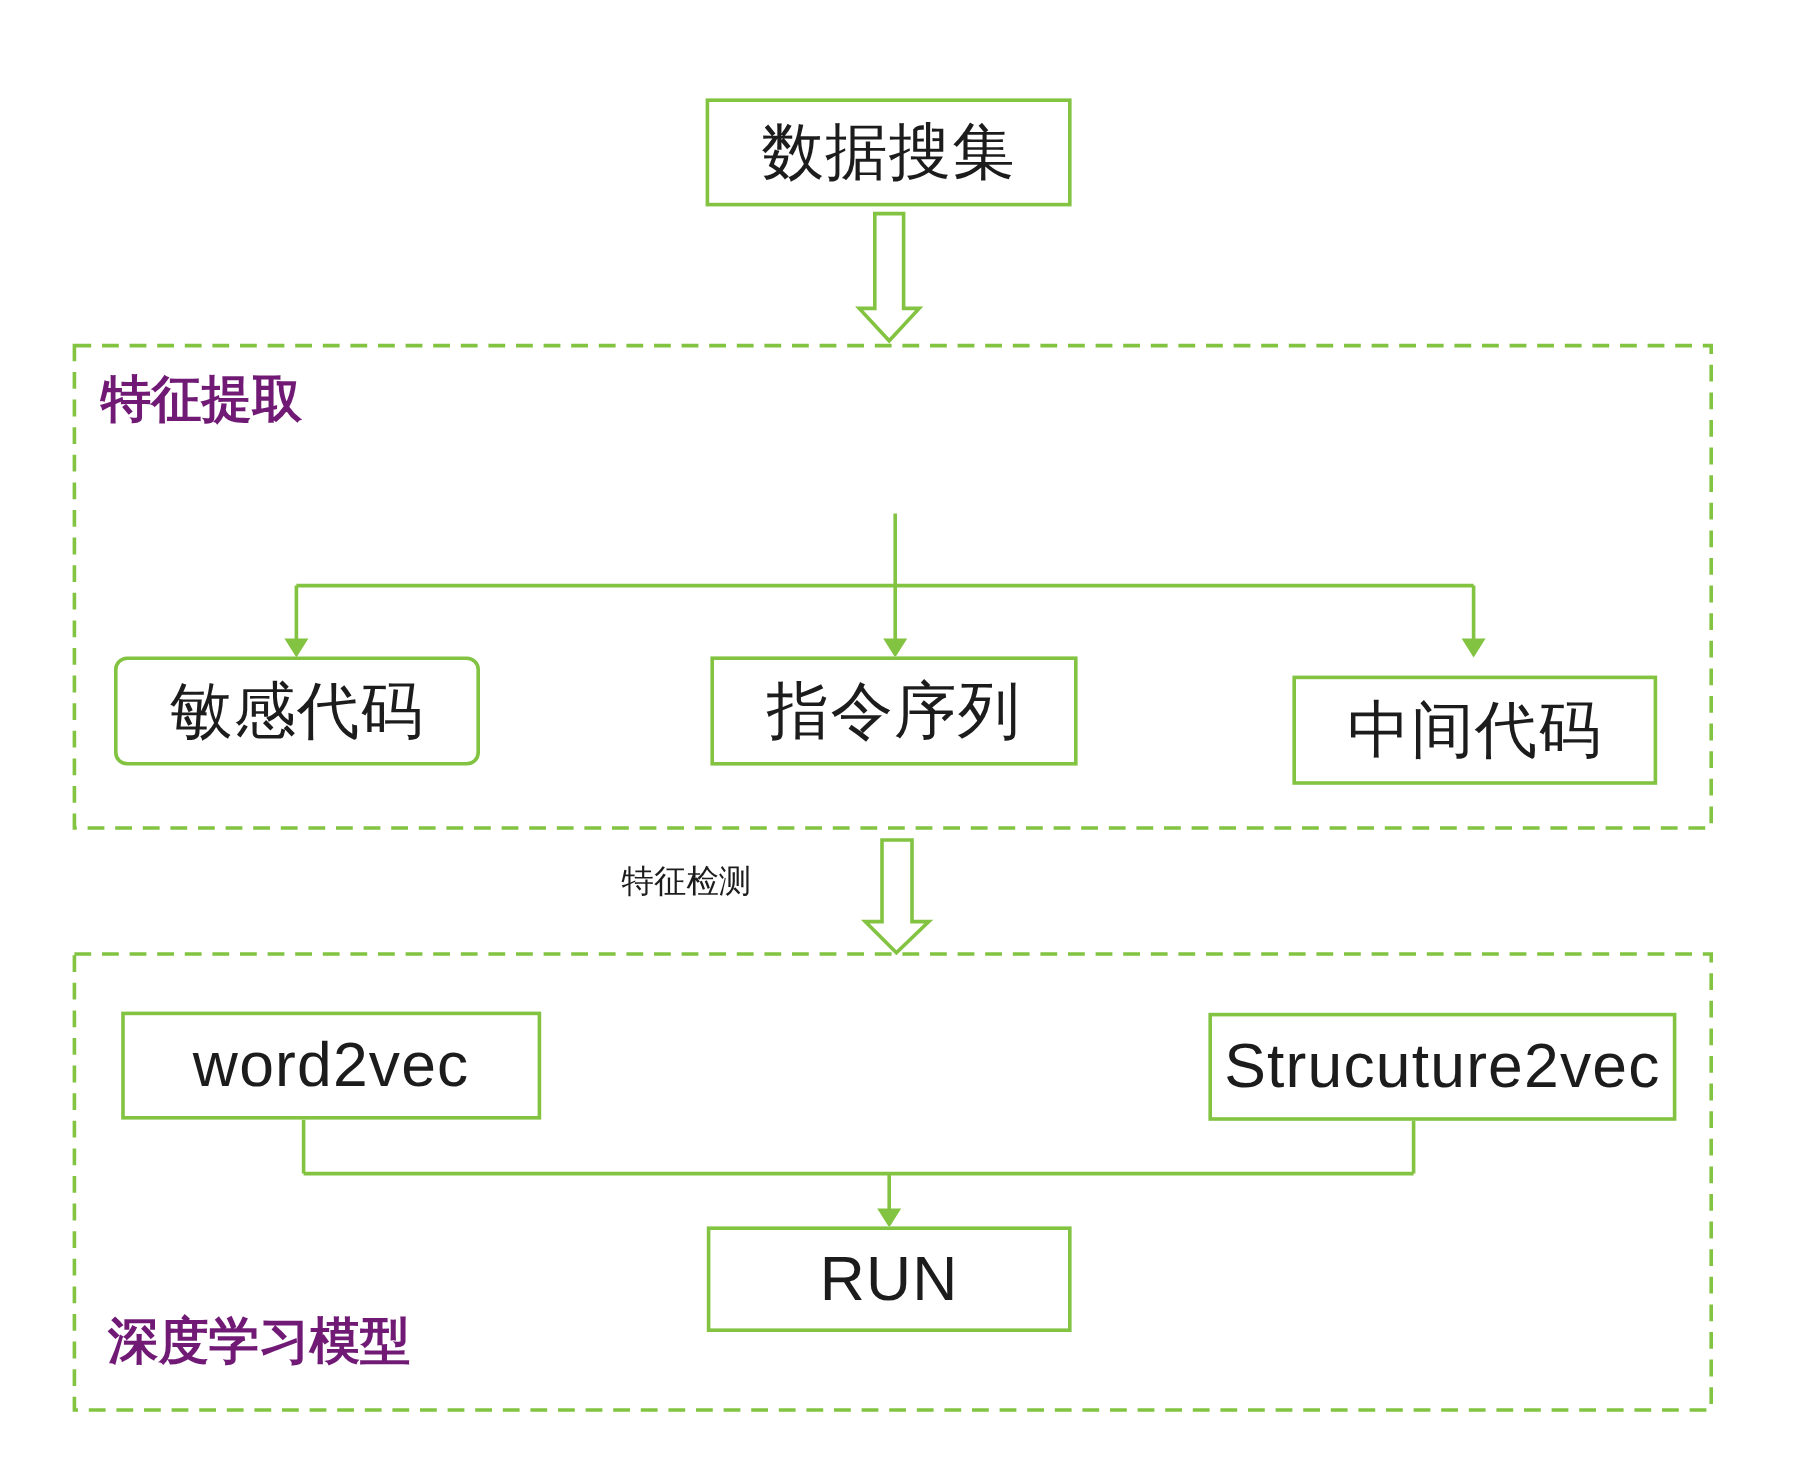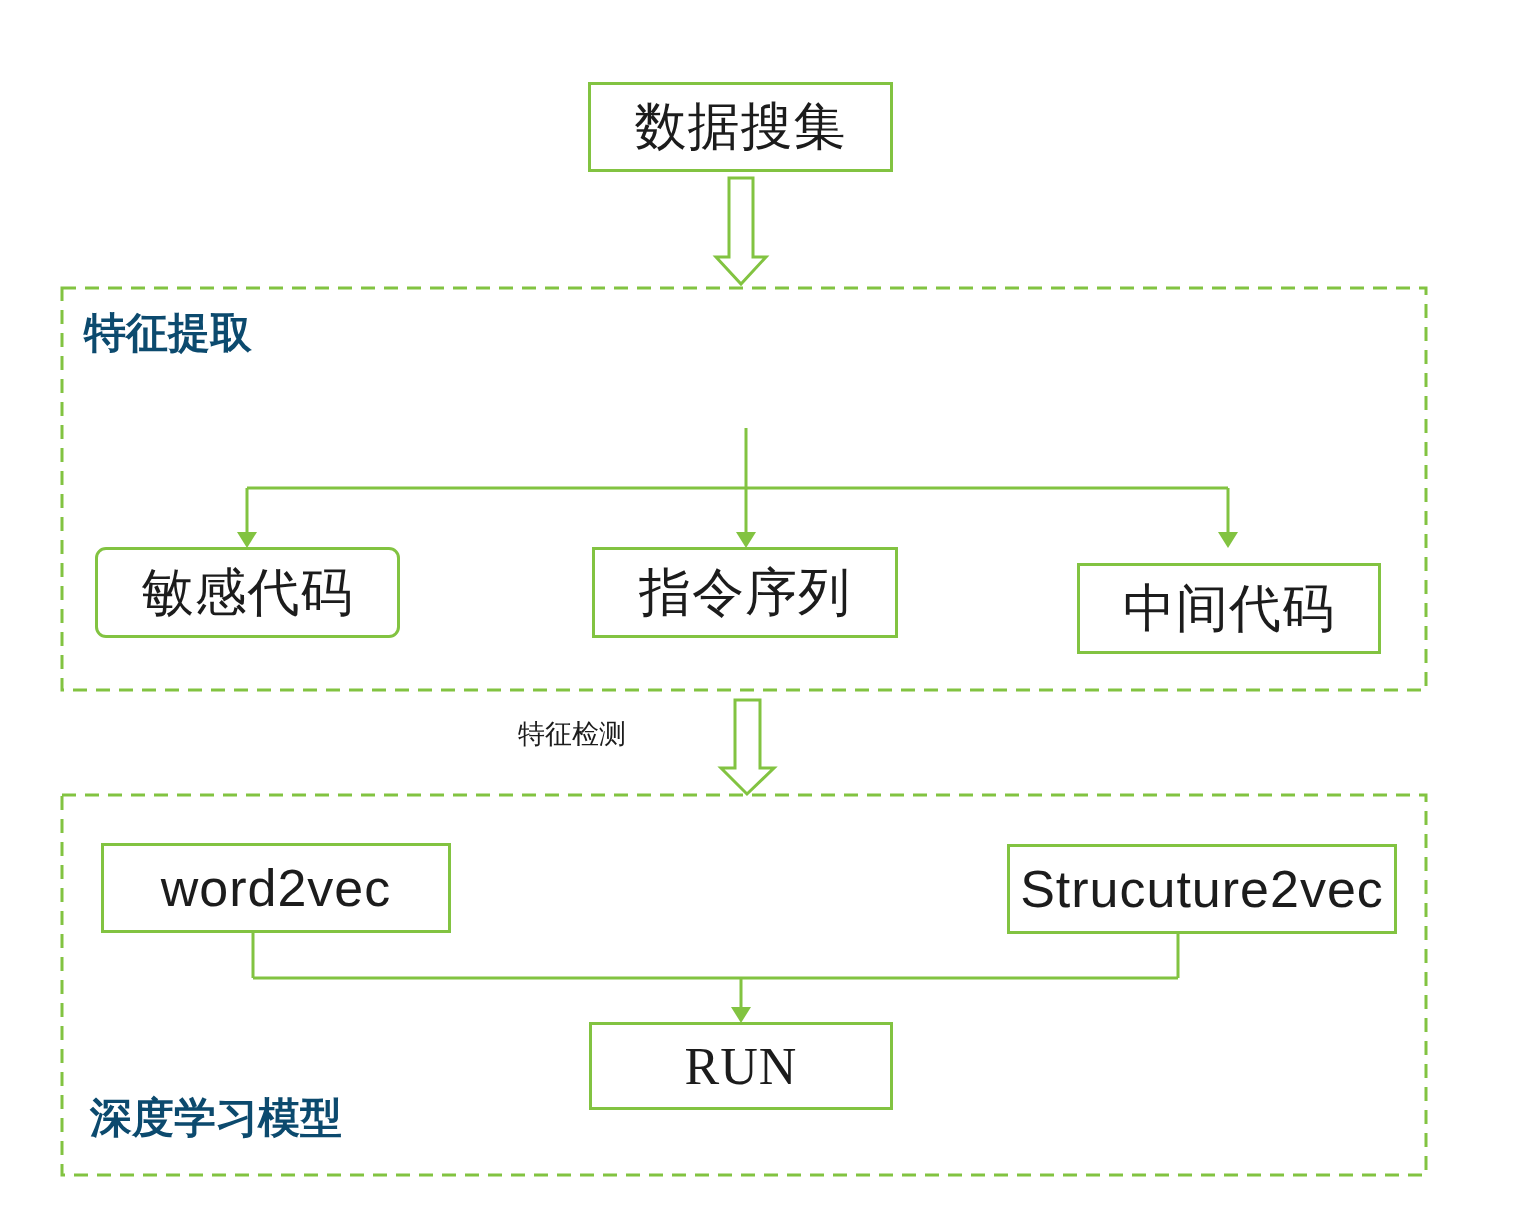--- a/index.html
+++ b/index.html
@@ -37,42 +37,42 @@
     color: var(--text);
     z-index: 2;
     white-space: nowrap;
     letter-spacing: 1px;
   }
 
   .section-label {
     position: absolute;
     font-size: 42px;
     font-weight: bold;
-    color: #0c4a6e;
+    color: #701a75;
     z-index: 2;
     white-space: nowrap;
   }
 
   .edge-label {
     position: absolute;
     font-size: 27px;
     color: var(--text);
     z-index: 2;
     white-space: nowrap;
   }
 
   
   #node-data-collection   { left: 588px;  top: 82px;   width: 305px; height: 90px; }
   #node-program-slicing   { left: 595px;  top: 337px;  width: 302px; height: 91px; }
   #node-sensitive-code    { left: 95px;   top: 547px;  width: 305px; height: 91px; border-radius: 11px; }
   #node-instruction-seq   { left: 592px;  top: 547px;  width: 306px; height: 91px; }
   #node-intermediate-code { left: 1077px; top: 547px;  width: 304px; height: 91px; margin-top: 16px; }
   #node-word2vec          { left: 101px;  top: 843px;  width: 350px; height: 90px; }
   #node-structure2vec     { left: 1007px;  top: 844px;  width: 390px; height: 90px; }
-  #node-run               { left: 589px;  top: 1022px; width: 304px; height: 88px; font-family: Liberation Serif, serif; }
+  #node-run               { left: 589px;  top: 1022px; width: 304px; height: 88px; }
 
   #label-feature-extraction  { left: 84px; top: 305px; }
   #label-deep-learning-model { left: 90px; top: 1090px; }
   #label-feature-detection   { left: 518px; top: 716px; }
 </style>
 </head>
 <body>
 
 <div class="canvas">
 

